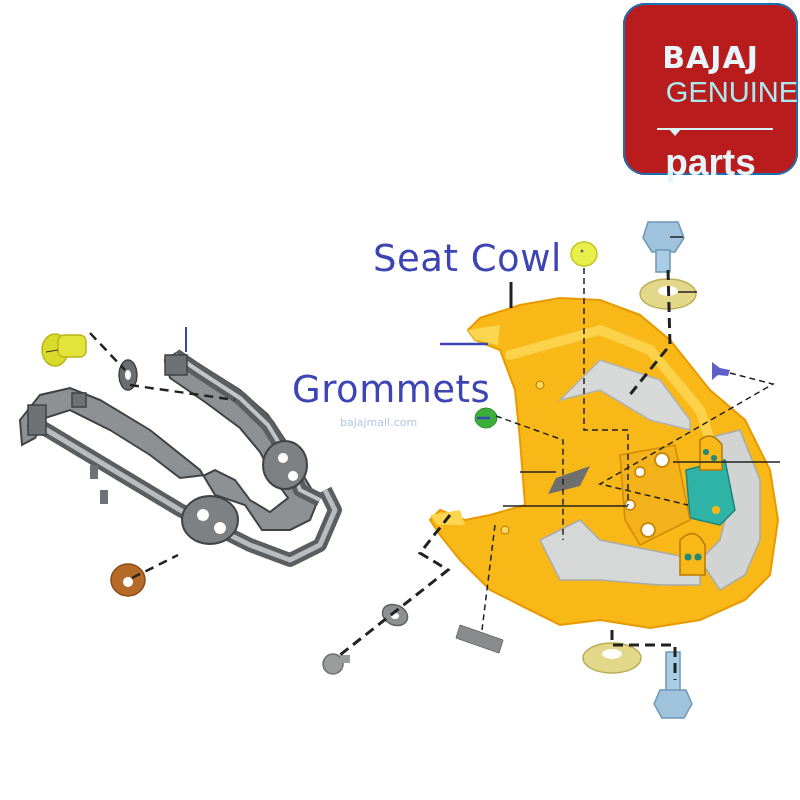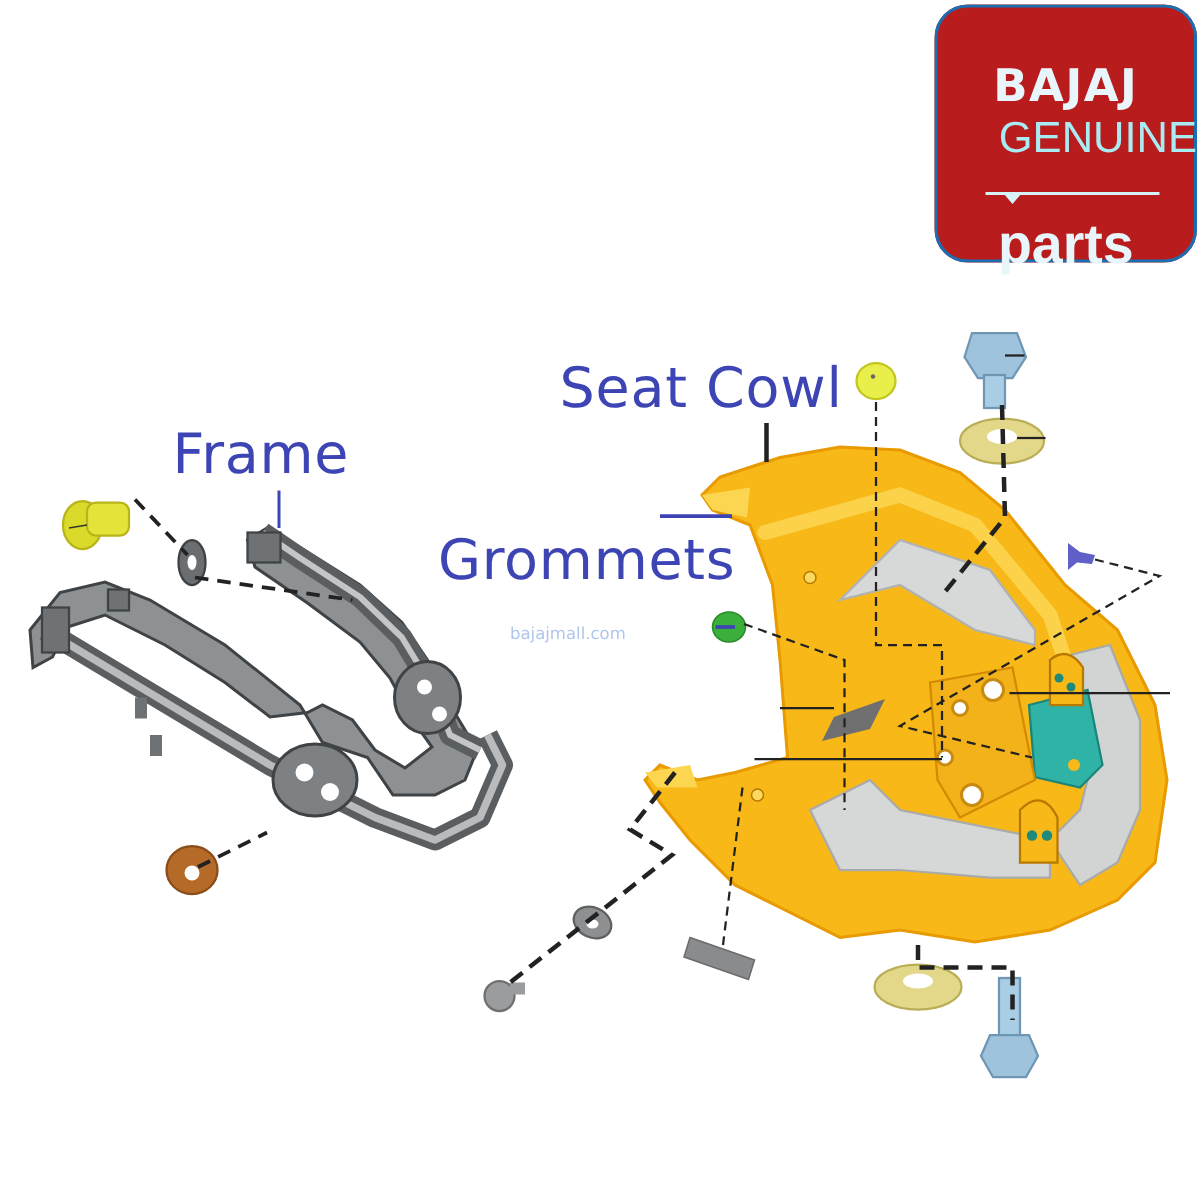--- a/index.html
+++ b/index.html
@@ -141,22 +141,21 @@
       <line x1="673" y1="462" x2="780" y2="462"></line>
       <line x1="670" y1="237" x2="683" y2="237"></line>
       <line x1="678" y1="292" x2="697" y2="292"></line>
     </g>
     <line x1="511" y1="282" x2="511" y2="308" stroke="#222" stroke-width="3"></line>
     <line x1="440" y1="344" x2="488" y2="344" stroke="#3d44b4" stroke-width="2.5"></line>
     <line x1="477" y1="418" x2="490" y2="418" stroke="#3d44b4" stroke-width="2.5"></line>
   </svg>
 
   <span class="label" style="left:373px; top:240px;">Seat Cowl</span>
-  <span class="label" style="left:115px; top:284px;">Frame</span>
-  <span class="label" style="left:292px; top:355px;text-align:center;">Grommets</span>
+  <span class="label" style="left:292px; top:371px;text-align:center;">Grommets</span>
   <span class="watermark">bajajmall.com</span>
 </div>
 
 <div class="logo">
   <div class="brand">BAJAJ</div>
   <div class="genuine">GENUINE</div>
   <div class="parts">parts</div>
   <div class="underline"></div>
   <div class="tick"></div>
 </div>

